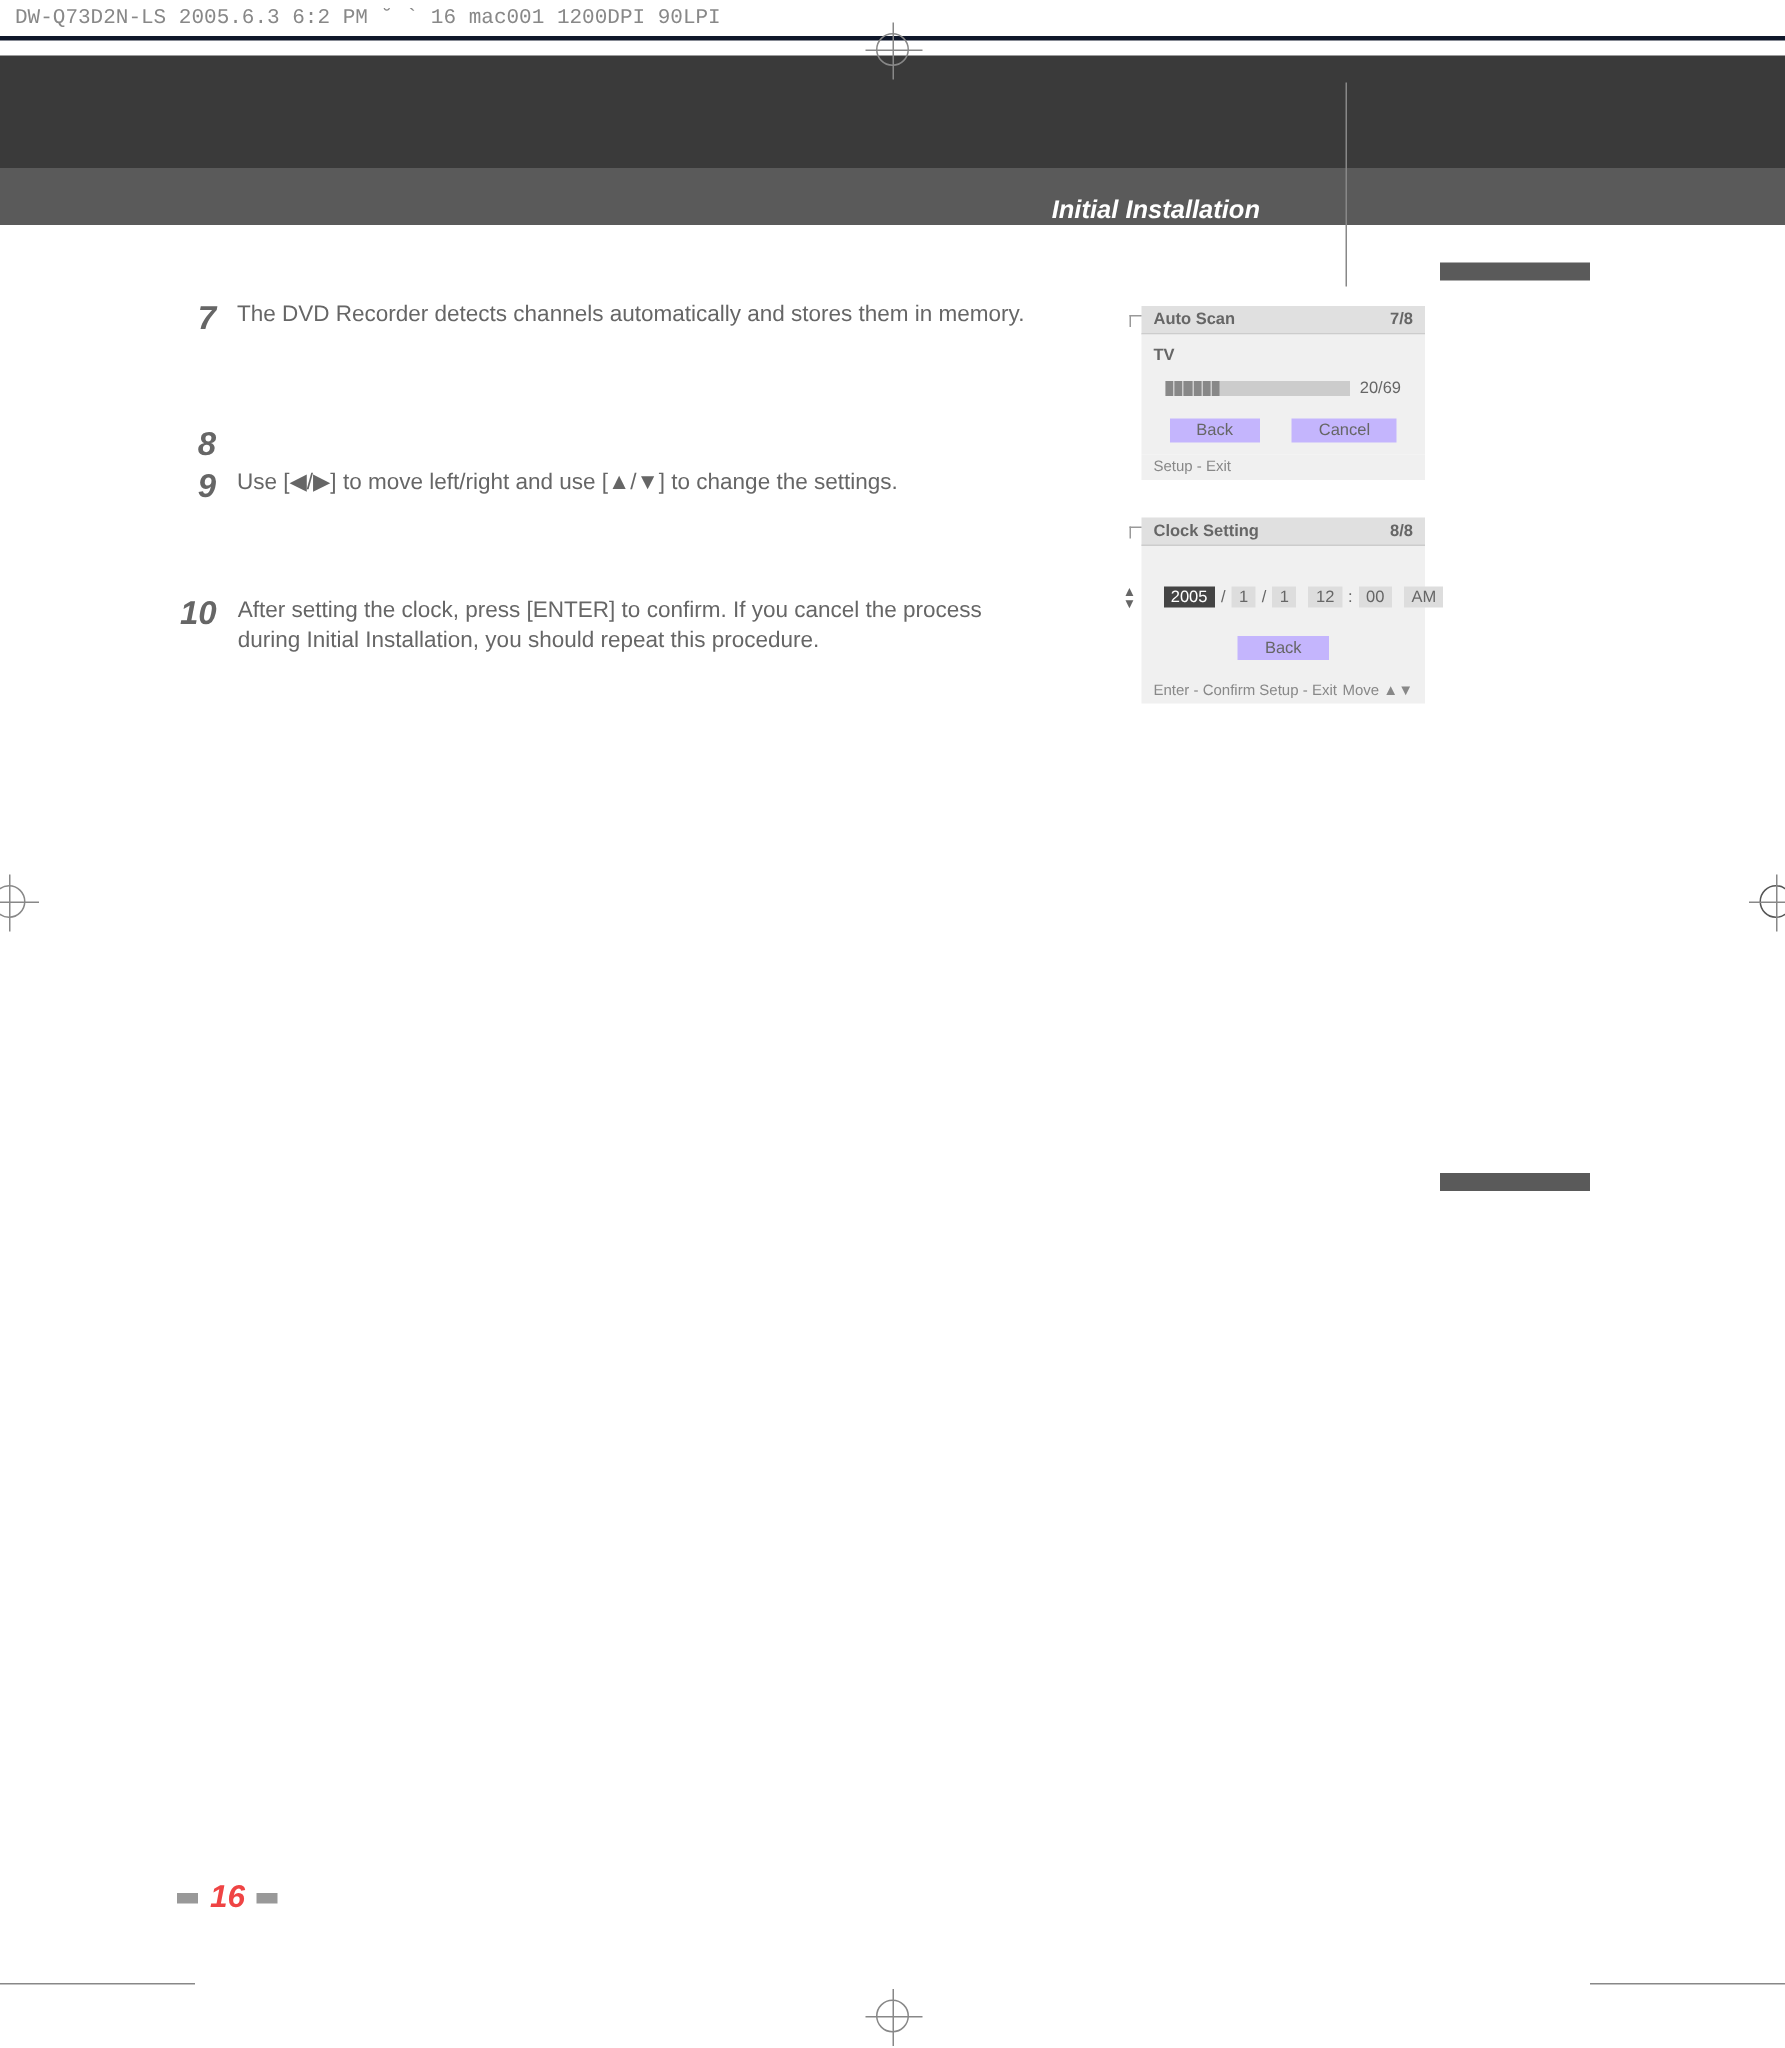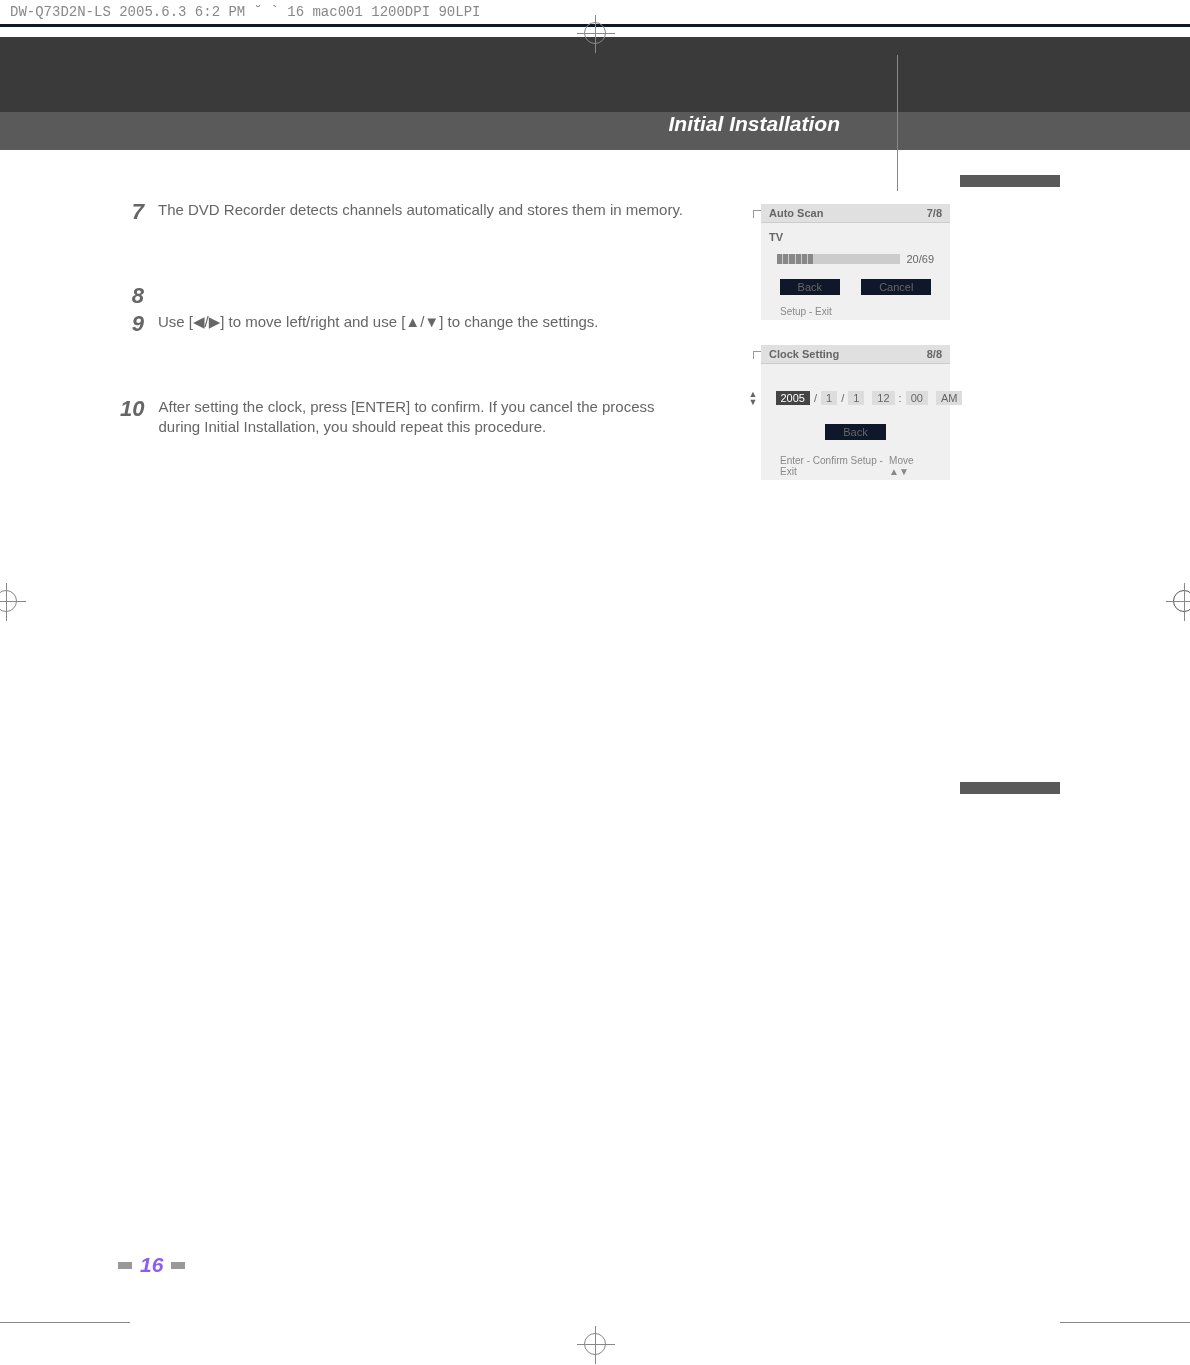--- a/index.html
+++ b/index.html
@@ -52,26 +52,26 @@
       height: 75px;
       margin-top: 10px;
       width: 100%;
     }
     .sub-band {
       background: #5a5a5a;
       height: 38px;
       width: 100%;
       display: flex;
       justify-content: flex-end;
-      align-items: flex-start;
+      align-items: flex-end;
       padding-right: 350px;
       color: #fff;
       font-style: italic;
       font-weight: bold;
-      font-size: 21px;
+      font-size: 17px;
     }
     .right-vert-line {
       position: absolute;
       border-right: 1px solid #888;
       right: 292px;
       top: 55px;
       height: 136px;
     }
     .side-accent-top, .side-accent-mid {
       position: absolute;
@@ -156,27 +156,27 @@
     .prog-fill span {
       flex: 1;
       background: #888;
       margin-right: 1px;
     }
     .button-row {
       display: flex;
       justify-content: space-around;
     }
     .ui-button {
-      background: #0f172a;
+      background: #c4b5fd;
       padding: 2px 18px;
       font-size: 11px;
     }
     .ui-footer {
       font-size: 10px;
-      padding: 3px 19px;
+      padding: 3px 8px;
       color: #888;
       background: #f0f0f0;
       display: flex;
       justify-content: space-between;
     }
     .clock-row {
       display: flex;
       align-items: center;
       gap: 4px;
       justify-content: center;
@@ -214,21 +214,21 @@
     }
     .footer-bar {
       width: 14px;
       height: 7px;
       background: #999;
     }
     .footer-page-num {
       font-weight: bold;
       font-style: italic;
       font-size: 21px;
-      color: #8b5cf6;
+      color: #ef4444;
     }
     .bottom-lines-left, .bottom-lines-right {
       position: absolute;
       bottom: 42px;
       border-top: 1px solid #888;
       width: 130px;
     }
     .bottom-lines-left { left: 0; }
     .bottom-lines-right { right: 0; }
   </style>

